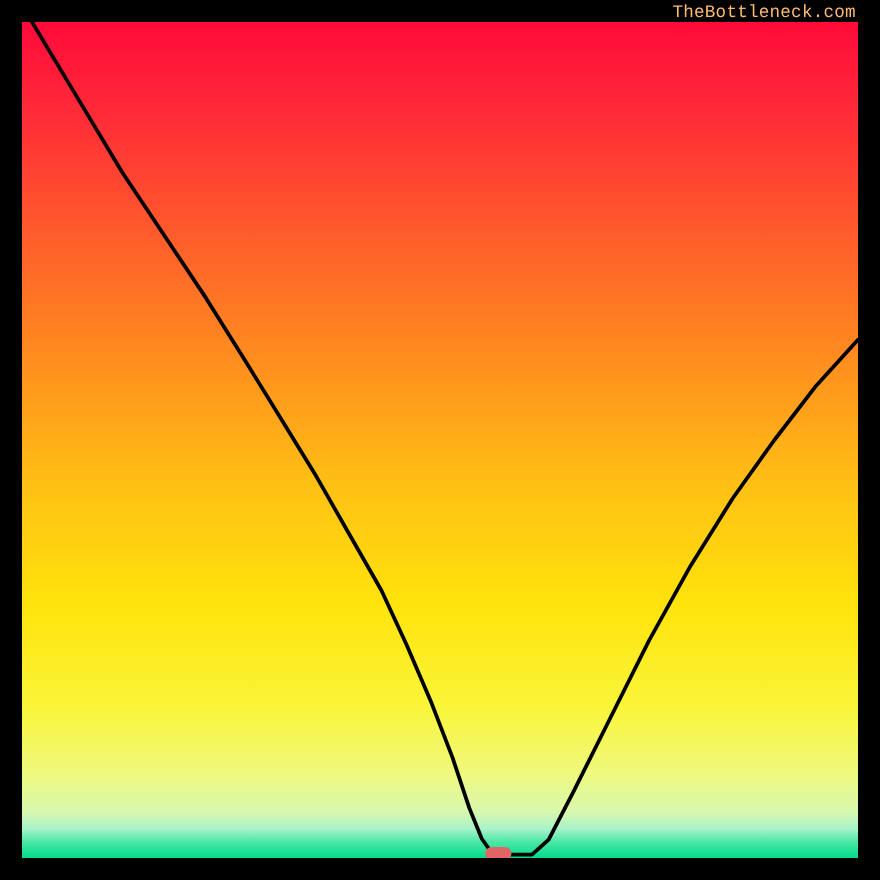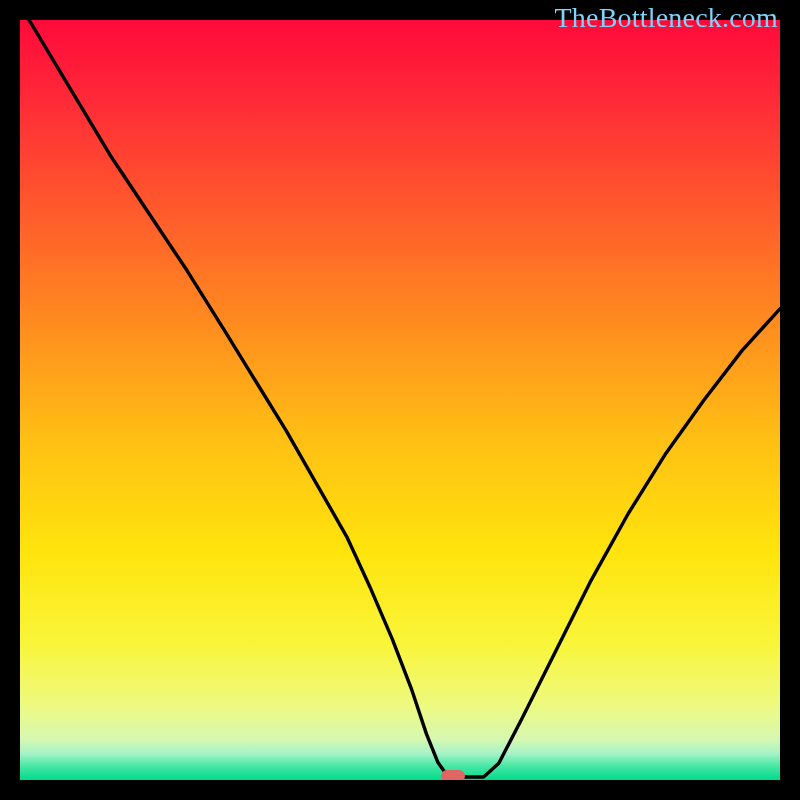--- a/index.html
+++ b/index.html
@@ -44,23 +44,23 @@
     position: absolute;
     width: 24px;
     height: 12px;
     border-radius: 6px;
     transform: translate(-50%, -50%);
   }
   .watermark {
     position: absolute;
     top: 2px;
     right: 22px;
-    font-family: Liberation Serif, serif;
-    font-size: 28px;
-    color: #7dd3fc;
+    font-family: Liberation Mono, monospace;
+    font-size: 16px;
+    color: #fdba74;
     letter-spacing: 0.2px;
   }
 </style>
 </head>
 <body>
 
 <div class="frame">
 
   <div class="plot">
     <svg class="gradient" viewBox="0 0 100 100" preserveAspectRatio="none">

